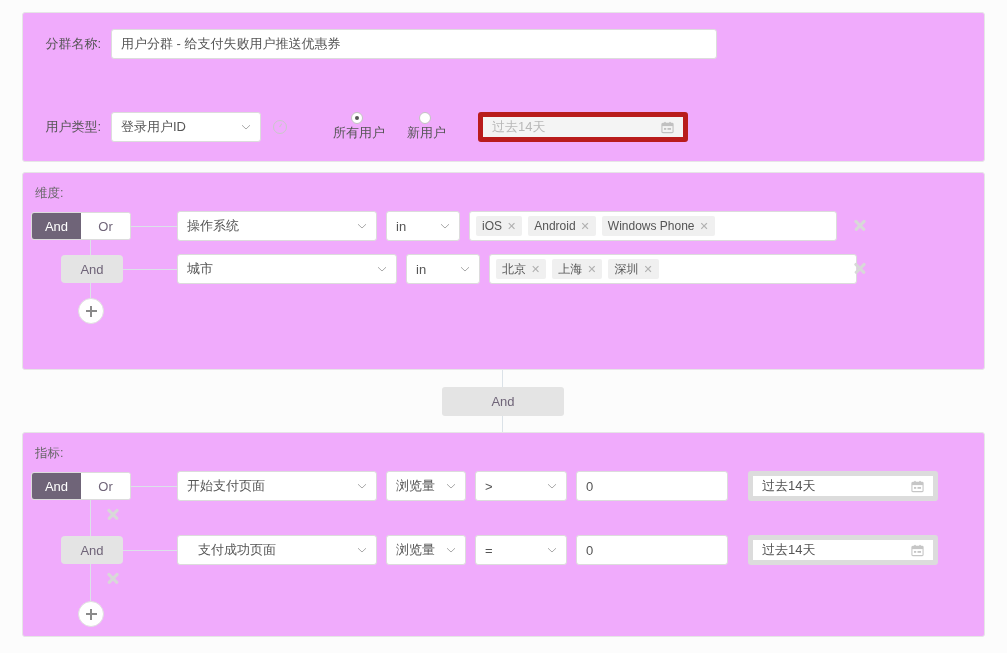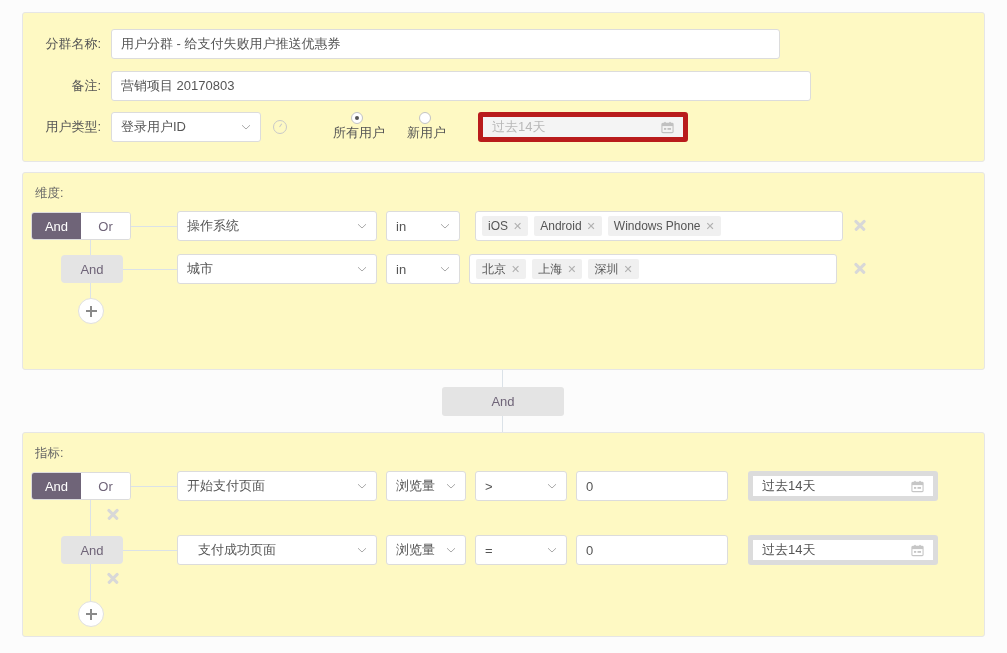--- a/index.html
+++ b/index.html
@@ -8,42 +8,42 @@
     width: 1007px; height: 653px;
     background: #fcfcfc;
     font-family: "Liberation Sans", "DejaVu Sans", sans-serif;
     color: #555;
     overflow: hidden;
   }
   .page { position: relative; width: 1007px; height: 653px; }
 
   .panel {
     position: absolute;
-    background: #fef9c3;
+    background: #f0abfc;
     border: 1px solid #e6e6e6;
     border-radius: 3px;
   }
   #panel-basic  { left: 22px; top: 12px;  width: 963px; height: 150px; }
   #panel-dim    { left: 22px; top: 172px; width: 963px; height: 198px; }
   #panel-metric { left: 22px; top: 432px; width: 963px; height: 205px; }
 
   
   .form-row { position: absolute; display: flex; align-items: center; }
   .form-label {
     font-size: 13px; color: #555; text-align: right;
     width: 78px; margin-right: 10px; white-space: nowrap;
   }
   .text-input {
     height: 30px; background: #fff;
     border: 1px solid #dcdcdc; border-radius: 3px;
     font-size: 13px; color: #555;
     display: flex; align-items: center;
     padding: 0 9px;
   }
-  #input-name { width: 669px; }
+  #input-name { width: 606px; }
   #input-remark { width: 700px; }
 
   .select-box {
     height: 30px; background: #fff;
     border: 1px solid #dcdcdc; border-radius: 3px;
     font-size: 13px; color: #555;
     display: flex; align-items: center; justify-content: space-between;
     padding: 0 9px; position: relative;
   }
   .caret { width: 10px; height: 10px; flex: 0 0 auto; margin-left: 6px; }
@@ -171,24 +171,20 @@
 
 <div class="page">
 
   <div class="panel" id="panel-basic">
 
     <div class="form-row" style="left: 0px; top: 16px;">
       <div class="form-label">分群名称:</div>
       <div class="text-input" id="input-name">用户分群 - 给支付失败用户推送优惠券</div>
     </div>
 
-    <div class="form-row" style="left: 0px; top: 58px;">
-      <div class="form-label">备注:</div>
-      <div class="text-input" id="input-remark">营销项目 20170803</div>
-    </div>
 
     <div class="form-row" style="left: 0px; top: 99px;">
       <div class="form-label">用户类型:</div>
       <div class="select-box" id="select-usertype">
         <span>登录用户ID</span>
         <span class="caret">
           <svg viewBox="0 0 10 10" width="10" height="10">
               <path d="M1 3.2 L5 7 L9 3.2" fill="none" stroke="#aaa" stroke-width="1"></path>
             </svg>
         </span>
@@ -242,41 +238,41 @@
         </span>
       </div>
       <div class="select-box" style="width: 74px; margin-left: 9px;">
         <span>in</span>
         <span class="caret">
           <svg viewBox="0 0 10 10" width="10" height="10">
               <path d="M1 3.2 L5 7 L9 3.2" fill="none" stroke="#aaa" stroke-width="1"></path>
             </svg>
         </span>
       </div>
-      <div class="tag-field" style="width: 368px; margin-left: 15px;">
+      <div class="tag-field" style="width: 368px; margin-left: 9px;">
         <span class="tag">
           <span>iOS</span>
           <span class="tag-x">✕</span>
         </span>
         <span class="tag">
           <span>Android</span>
           <span class="tag-x">✕</span>
         </span>
         <span class="tag">
           <span>Windows Phone</span>
           <span class="tag-x">✕</span>
         </span>
       </div>
     </div>
     <div class="x-btn" style="left: 830px; top: 45px;"></div>
 
     <div class="logic-row" style="left: 38px; top: 81px;">
       <div class="and-chip">And</div>
       <div class="connector-h" style="width: 54px;"></div>
-      <div class="select-box" style="width: 200px; text-align: right;">
+      <div class="select-box" style="width: 220px; text-align: right;">
         <span>城市</span>
         <span class="caret">
           <svg viewBox="0 0 10 10" width="10" height="10">
               <path d="M1 3.2 L5 7 L9 3.2" fill="none" stroke="#aaa" stroke-width="1"></path>
             </svg>
         </span>
       </div>
       <div class="select-box" style="width: 74px; margin-left: 9px;">
         <span>in</span>
         <span class="caret">

